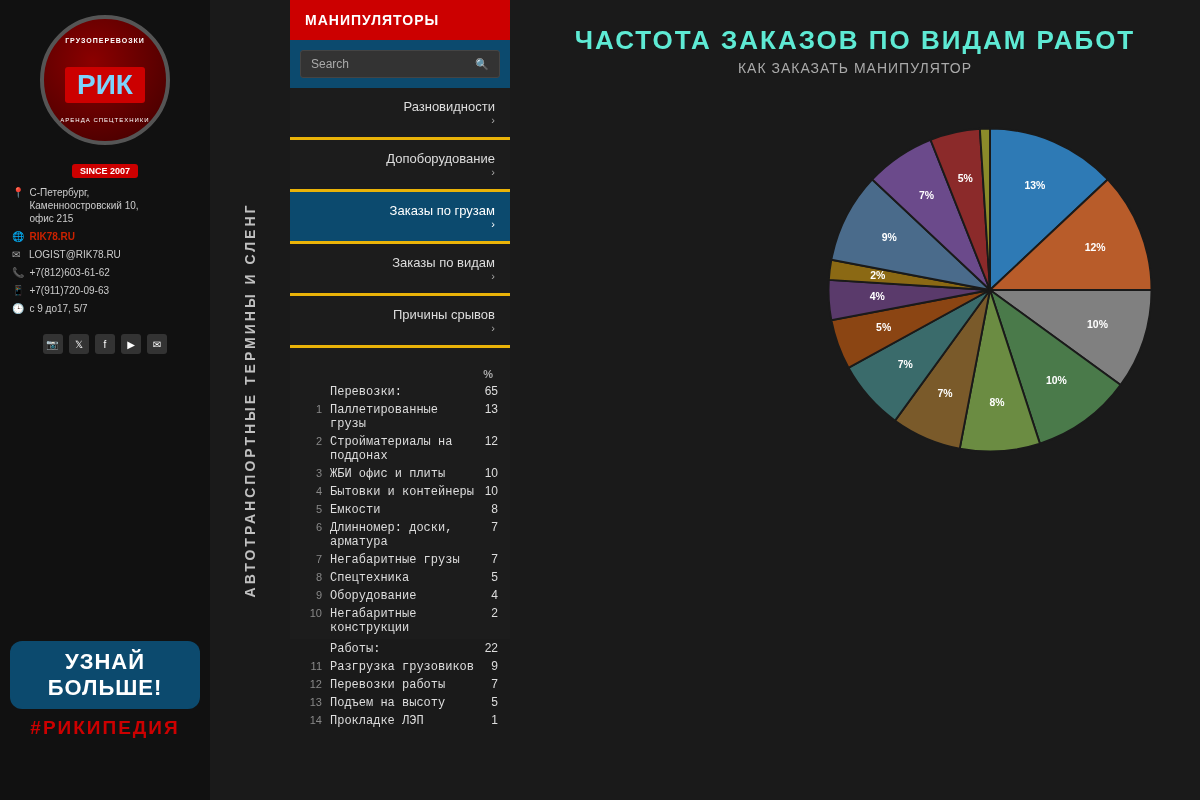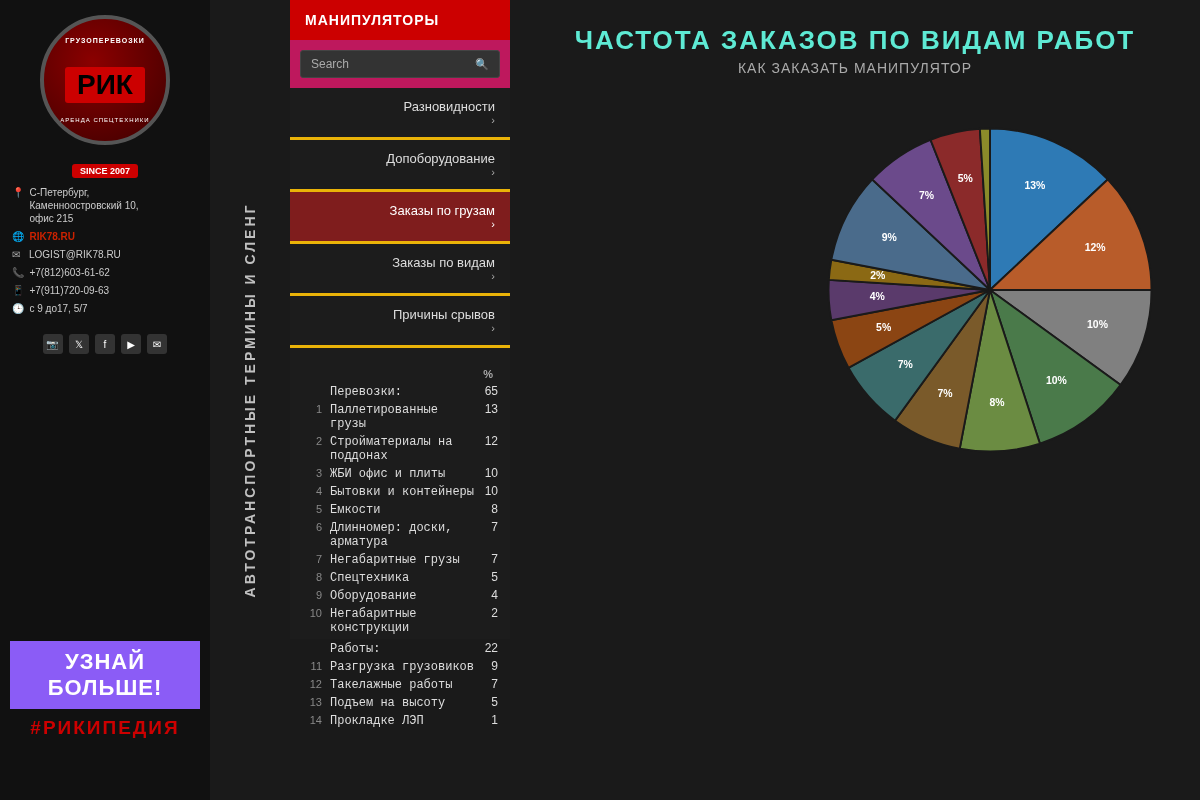--- a/index.html
+++ b/index.html
@@ -59,21 +59,21 @@
       position: absolute;
       top: 18px;
       left: 50%;
       transform: translateX(-50%);
       white-space: nowrap;
     }
 
     .logo-rik {
       font-size: 28px;
       font-weight: 900;
-      color: #000000;
+      color: #7dd3fc;
       background: #cc0000;
       padding: 2px 12px;
       border-radius: 3px;
       z-index: 2;
       margin-top: 10px;
     }
 
     .logo-text-bottom {
       font-size: 6px;
       color: #fff;
@@ -194,21 +194,21 @@
       background: #cc0000;
       padding: 12px 15px;
       font-size: 14px;
       font-weight: bold;
       color: #fff;
       letter-spacing: 1px;
     }
 
     .search-box {
       padding: 10px;
-      background: #be185d;
+      background: #0c4a6e;
     }
 
     .search-input {
       width: 100%;
       background: #333;
       border: 1px solid #444;
       border-radius: 3px;
       padding: 6px 10px;
       color: #aaa;
       font-size: 12px;
@@ -223,21 +223,21 @@
       color: #ddd;
       display: flex;
       justify-content: space-between;
       align-items: flex-end;
       border-bottom: 3px solid #eab308;
       cursor: pointer;
       flex-direction: column;
     }
 
     .nav-item.active {
-      background: #7f1d1d;
+      background: #0c4a6e;
       color: #fff;
     }
 
     .nav-chevron {
       color: #aaa;
       font-size: 11px;
     }
 
     .nav-item.active .nav-chevron {
       color: #fff;
@@ -369,21 +369,21 @@
   <div class="social-icons">
     <div class="social-icon">📷</div>
     <div class="social-icon">𝕏</div>
     <div class="social-icon">f</div>
     <div class="social-icon">▶</div>
     <div class="social-icon">✉</div>
   </div>
 </div>
 
 <div class="bottom-promo" style="position:absolute;left:0;bottom:0;width:210px;height:220px;background:#111;display:flex;flex-direction:column;align-items:center;justify-content:center;padding:10px;">
-  <div class="uzn-text" style="font-size:22px;font-weight:900;color:#fff;background:#8b5cf6;padding:8px 14px;letter-spacing:1px;text-align:center;line-height:1.2;">УЗНАЙ
+  <div class="uzn-text" style="font-size:22px;font-weight:900;color:#fff;background:#0c4a6e;padding:8px 14px;letter-spacing:1px;text-align:center;line-height:1.2;border-radius:12px;">УЗНАЙ
 БОЛЬШЕ!</div>
   <div class="rikipedia-text" style="font-size:19px;font-weight:900;color:#cc0000;letter-spacing:2px;margin-top:8px;text-align:left;">#РИКИПЕДИЯ</div>
 </div>
 
 <div style="position:absolute;left:210px;top:0;width:80px;height:800px;background:#1a1a1a;overflow:hidden;display:flex;align-items:center;justify-content:center;">
   <div style="white-space:nowrap;transform:rotate(-90deg);font-size:14px;font-weight:900;letter-spacing:3px;color:#c0c0c0;width:780px;text-align:center;">АВТОТРАНСПОРТНЫЕ ТЕРМИНЫ И СЛЕНГ</div>
 </div>
 
 <div class="nav-area">
   <div class="nav-header">МАНИПУЛЯТОРЫ</div>
@@ -485,21 +485,21 @@
     </div>
 
     <div id="rows2-container">
         <div class="table-row">
       <span class="table-num">11</span>
       <span class="table-label">Разгрузка грузовиков</span>
       <span class="table-val">9</span>
     </div>
         <div class="table-row">
       <span class="table-num">12</span>
-      <span class="table-label">Такелажные работы</span>
+      <span class="table-label">Перевозки работы</span>
       <span class="table-val">7</span>
     </div>
         <div class="table-row">
       <span class="table-num">13</span>
       <span class="table-label">Подъем на высоту</span>
       <span class="table-val">5</span>
     </div>
         <div class="table-row">
       <span class="table-num">14</span>
       <span class="table-label">Прокладке ЛЭП</span>

